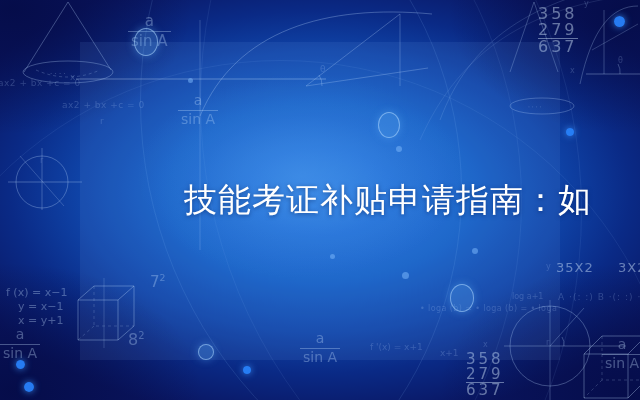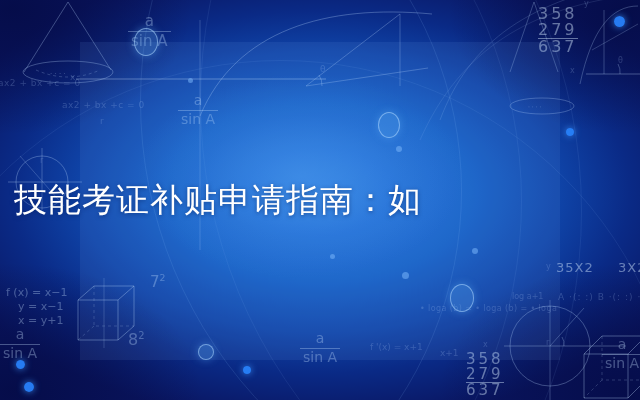--- a/index.html
+++ b/index.html
@@ -64,21 +64,21 @@
 
   
   .bokeh{position:absolute;border-radius:50%;}
   .bokeh.ring{background:rgba(90,165,240,.30);box-shadow:inset 0 0 0 1px rgba(175,215,255,.55),0 0 8px rgba(90,170,245,.45);}
   .bokeh.solid{background:rgba(40,130,250,.95);box-shadow:0 0 7px rgba(60,150,255,.85);}
   .bokeh.dimdot{background:rgba(120,180,250,.55);}
 
   
   #title-block{
     position:absolute;left:0;top:0;width:592px;height:400px;
-    display:flex;flex-direction:column;align-items:flex-start;justify-content:center;
+    display:flex;flex-direction:column;align-items:flex-end;justify-content:center;
   }
   .title-line{
     color:#ffffff;
     font-family:"DejaVu Sans","Liberation Sans",sans-serif;
     font-size:33px;
     font-weight:400;
     letter-spacing:1px;
     line-height:50px;
     text-shadow:0 1px 4px rgba(5,30,90,.55);
     white-space:nowrap;

